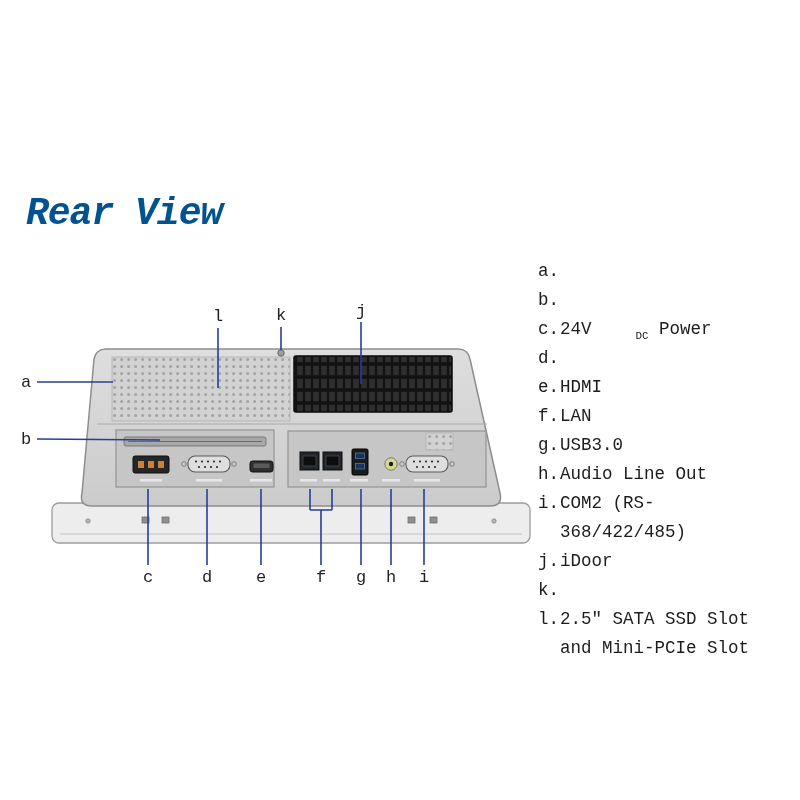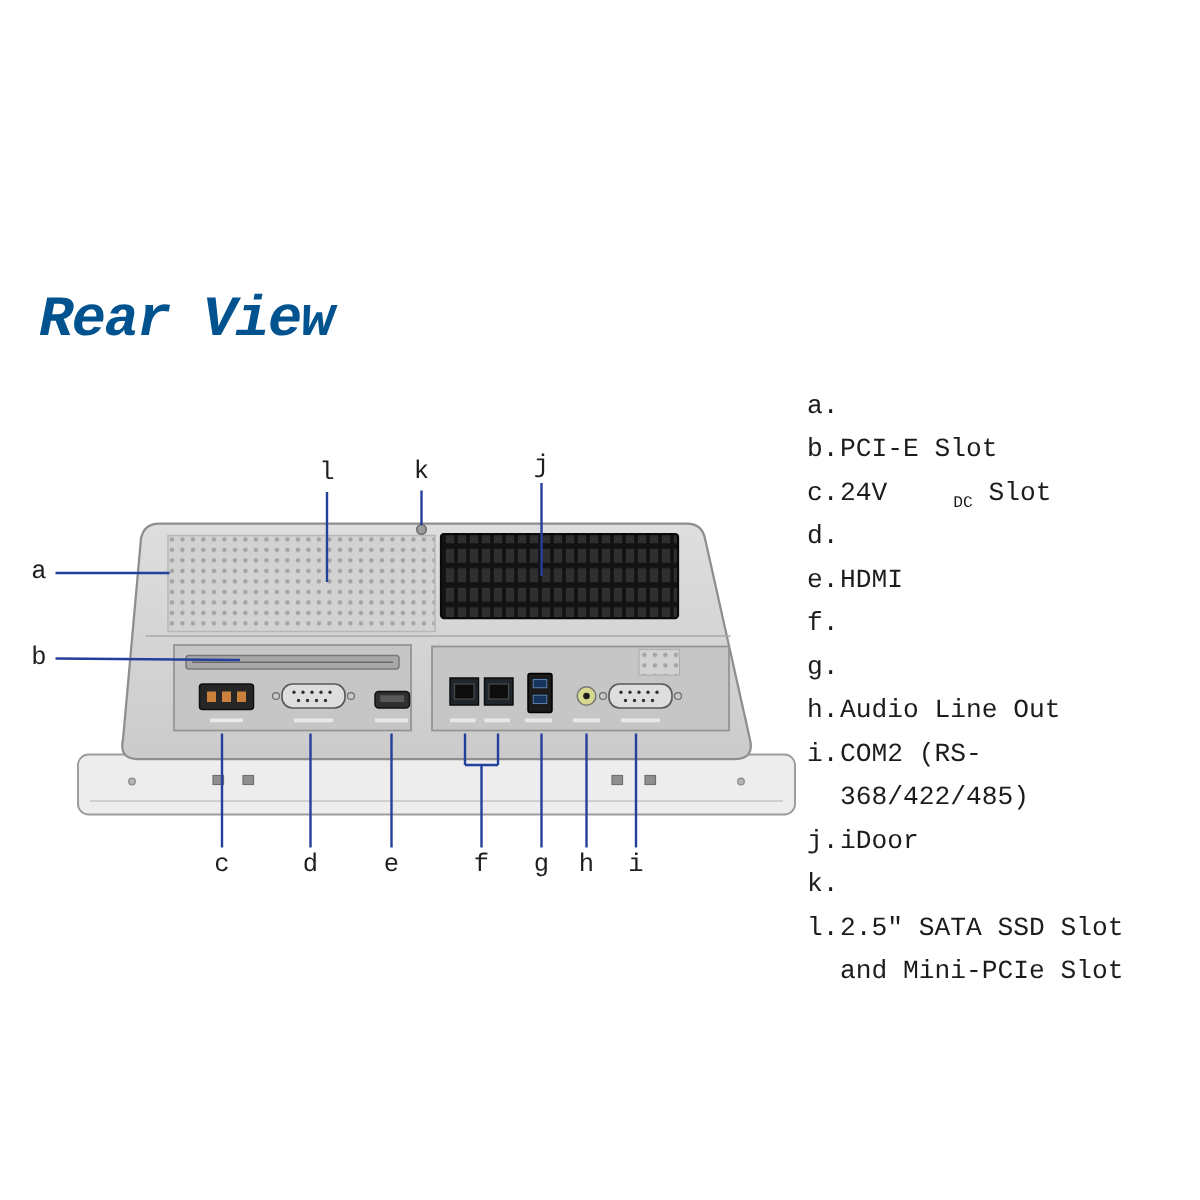--- a/index.html
+++ b/index.html
@@ -187,38 +187,39 @@
   <span class="callout" style="left:361px;top:577px">g</span>
   <span class="callout" style="left:391px;top:577px">h</span>
   <span class="callout" style="left:424px;top:577px">i</span>
 
   <div class="legend">
     <div class="legend-row">
       <span class="k">a.</span>
     </div>
     <div class="legend-row">
       <span class="k">b.</span>
-      <span class="lab">PCI-E Slot</span>
     </div>
     <div class="legend-row">
       <span class="k">c.</span>
-      <span class="lab"><span>24V</span><sub>DC</sub><span> Slot</span></span>
+      <span class="lab"><span>24V</span><sub>DC</sub><span> Power</span></span>
     </div>
     <div class="legend-row">
       <span class="k">d.</span>
     </div>
     <div class="legend-row">
       <span class="k">e.</span>
       <span class="lab">HDMI</span>
     </div>
     <div class="legend-row">
       <span class="k">f.</span>
+      <span class="lab">LAN</span>
     </div>
     <div class="legend-row">
       <span class="k">g.</span>
+      <span class="lab">USB3.0</span>
     </div>
     <div class="legend-row">
       <span class="k">h.</span>
       <span class="lab">Audio Line Out</span>
     </div>
     <div class="legend-row">
       <span class="k">i.</span>
       <span class="lab">COM2 (RS-368/422/485)</span>
     </div>
     <div class="legend-row">

